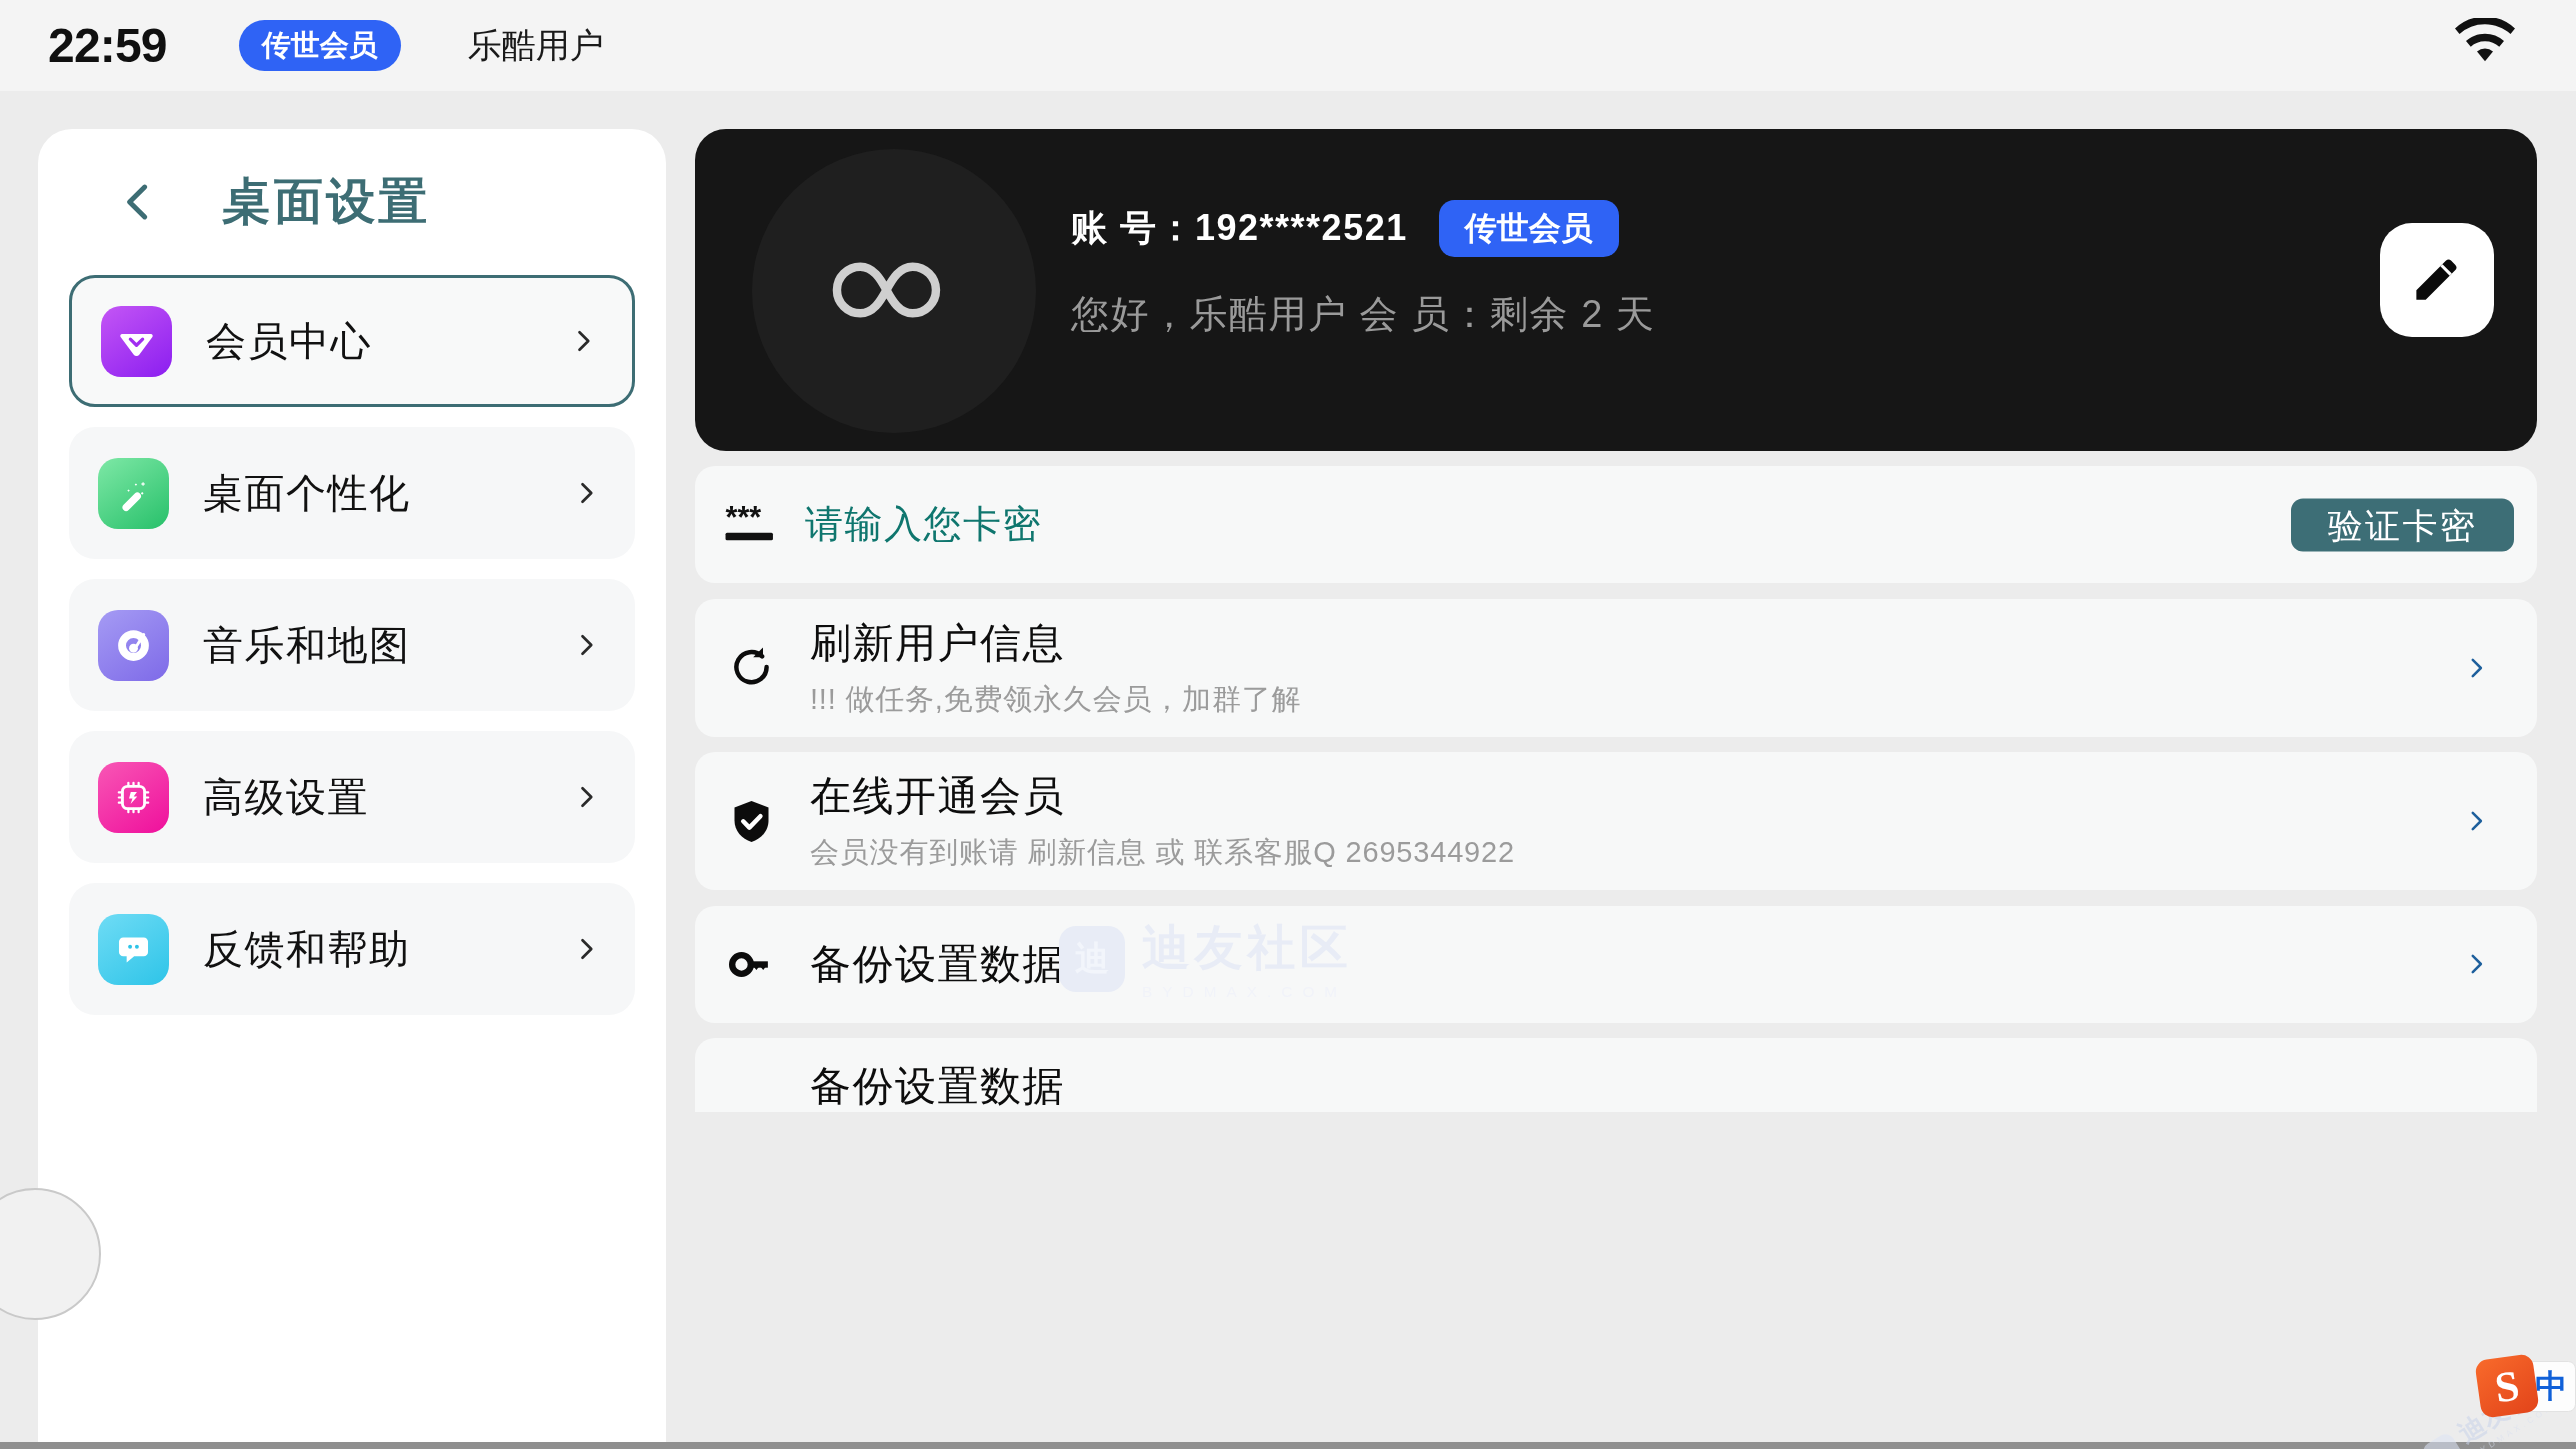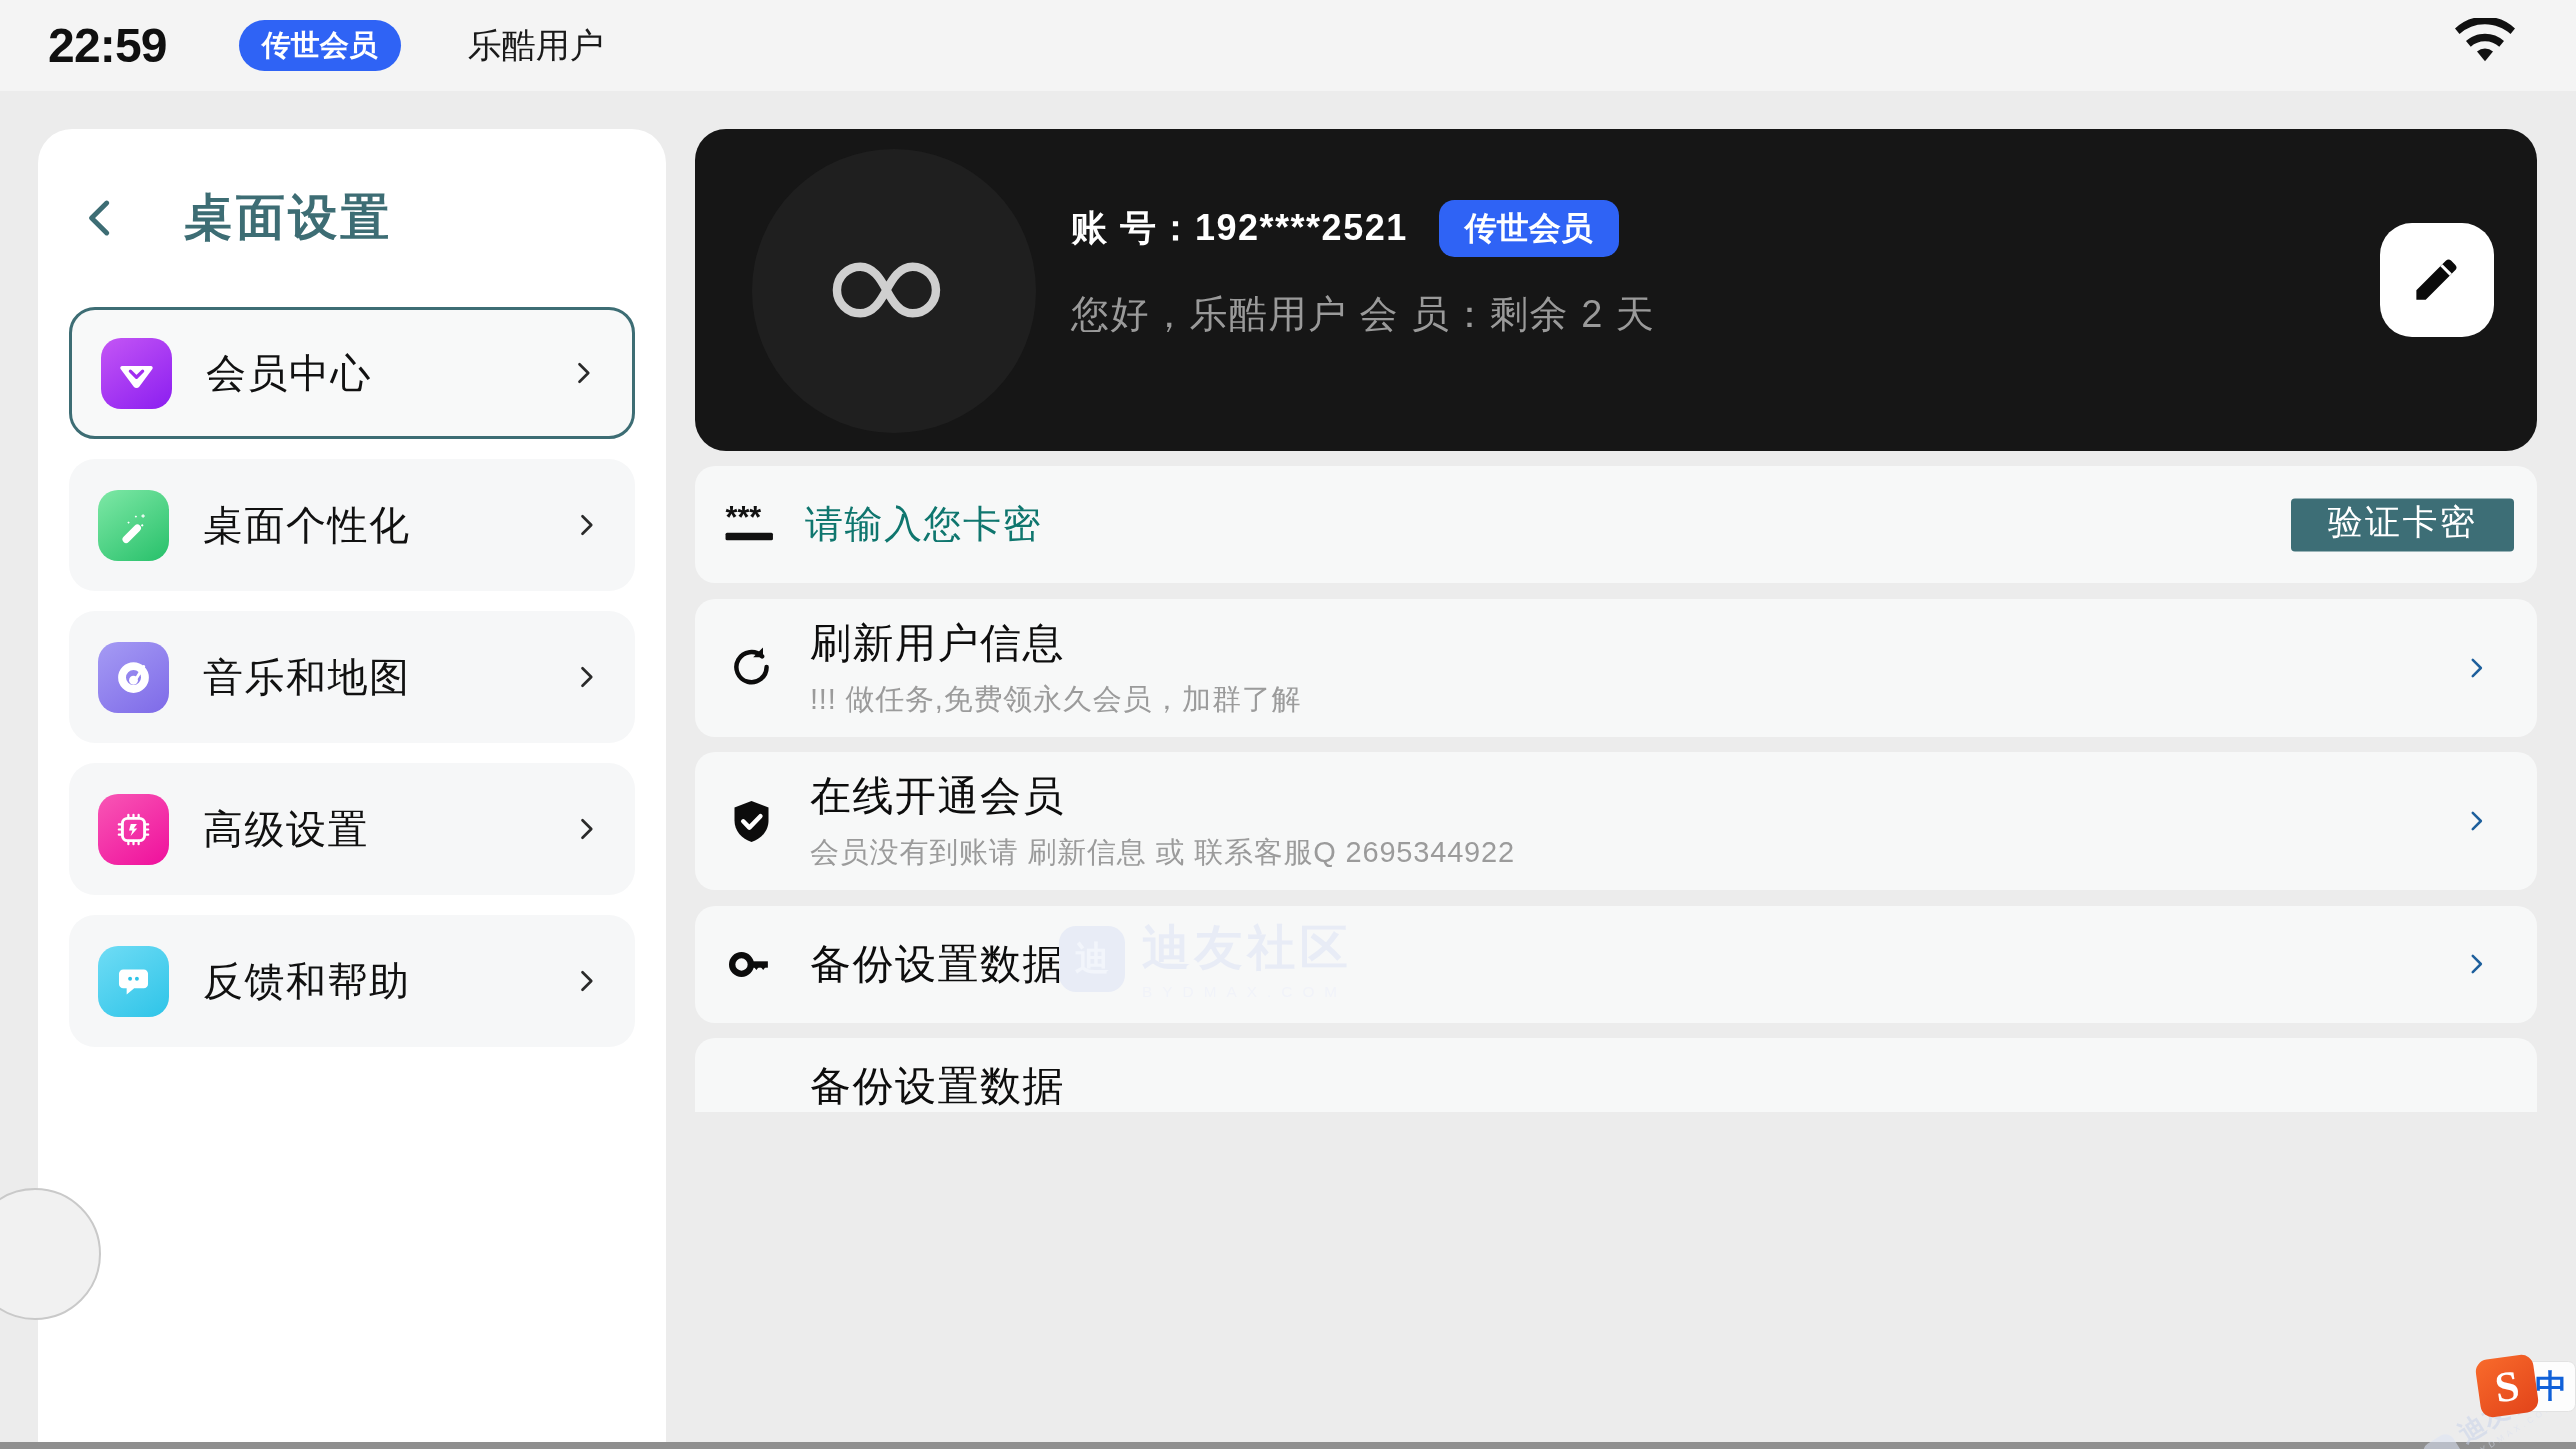--- a/index.html
+++ b/index.html
@@ -45,21 +45,21 @@
   
   #sidebar {
     position: absolute; left: 38px; top: 38px;
     width: 628px; height: 1359px;
     background: #ffffff;
     border-radius: 34px 34px 0 0;
     overflow: hidden;
   }
   #sidebar-header {
     display: flex; align-items: center;
-    height: 178px; padding-left: 39px;
+    height: 146px; padding-left: 77px;
   }
   #back-icon { width: 46px; height: 46px; }
   #sidebar-title {
     margin-left: 61px;
     font-size: 49px; font-weight: 700; color: #3d6d74;
     letter-spacing: 3.1px;
   }
   .nav-item {
     position: relative;
     display: flex; align-items: center;
@@ -163,23 +163,22 @@
   #cardkey-icon { margin-left: 29px; width: 52px; height: 46px; }
   #cardkey-placeholder {
     margin-left: 29px;
     font-size: 38px; color: #0f766e; letter-spacing: 1.5px;
   }
   #verify-button {
     position: absolute; right: 23px; top: 50%;
     transform: translateY(-50%);
     background: #3d6e76; color: #fff;
     font-size: 35px; letter-spacing: 2.3px;
-    padding: 9px 37px; border-radius: 4px;
+    padding: 9px 37px; border-radius: 12px;
     line-height: 1;
-    font-family: Liberation Mono, monospace;
   }
 
   
   .menu-row {
     position: relative;
     margin-top: 15.4px;
     width: 1842px;
     background: #f7f8f8;
     border-radius: 20px;
     display: flex; align-items: center;

